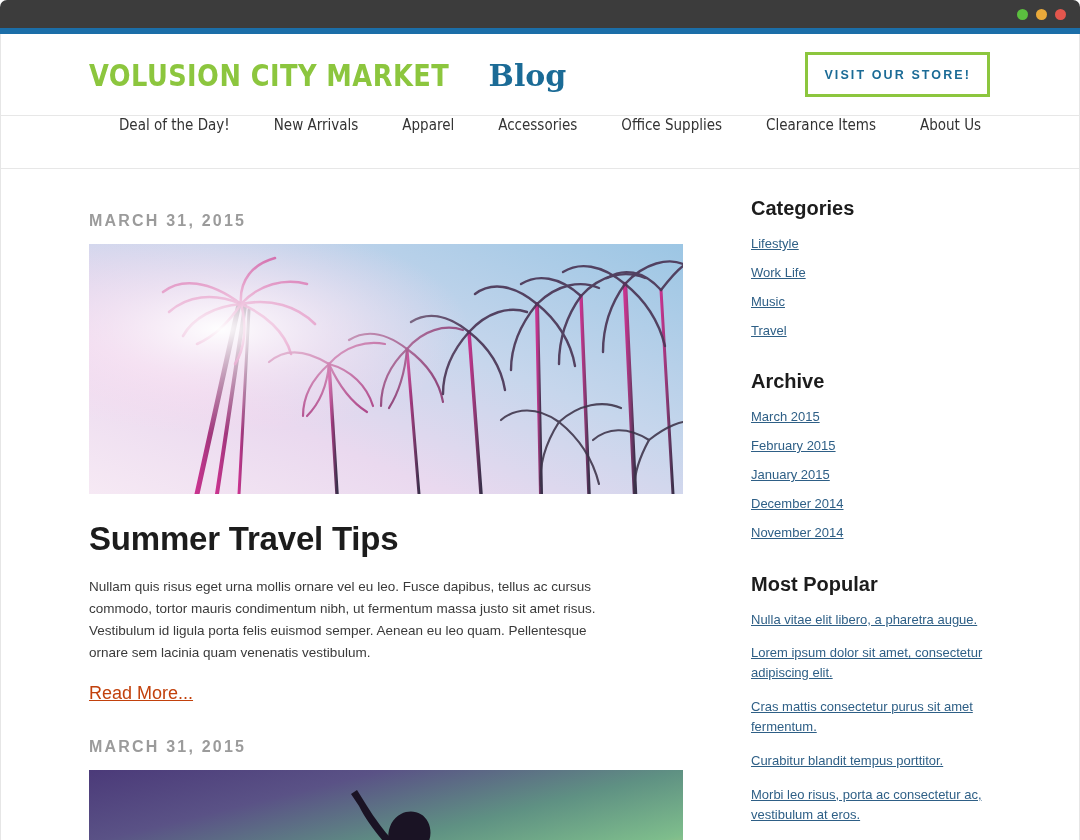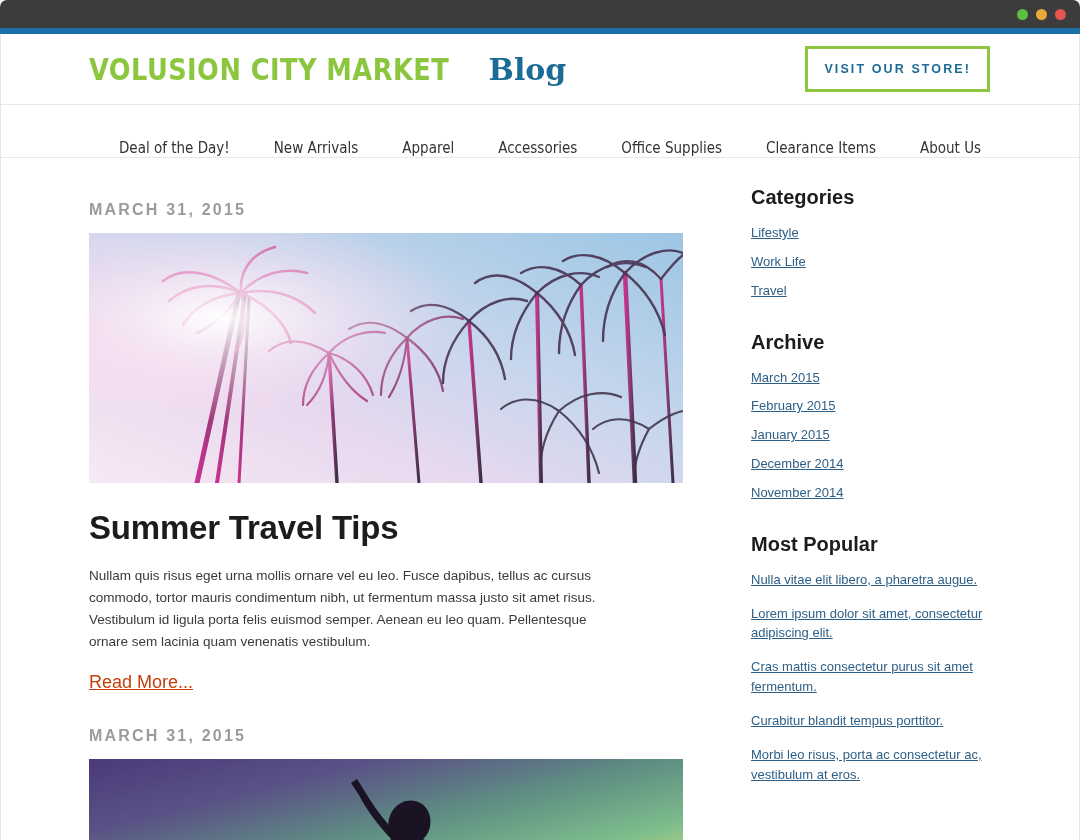--- a/index.html
+++ b/index.html
@@ -44,21 +44,21 @@
     position: relative;
     background: #ffffff;
     height: 806px;
     box-sizing: border-box;
     border-left: 1px solid #e6e6e6;
     border-right: 1px solid #e6e6e6;
   }
 
   
   .site-header {
-    height: 71px;
+    height: 82px;
     border-bottom: 1px solid #e7e7e7;
     display: flex;
     align-items: center;
     justify-content: space-between;
     padding: 0 89px 0 88px;
     box-sizing: border-box;
   }
   .logo {
     display: flex;
     align-items: baseline;
@@ -92,21 +92,21 @@
     line-height: 1;
     white-space: nowrap;
     cursor: pointer;
   }
 
   
   .site-nav {
     height: 52px;
     border-bottom: 1px solid #e7e7e7;
     display: flex;
-    align-items: flex-end;
+    align-items: flex-start;
     justify-content: center;
     gap: 0;
     padding-left: 20px;
   }
   .nav-item {
     font-family: "Liberation Sans Narrow", "DejaVu Sans Condensed", "Liberation Sans", sans-serif;
     font-size: 15px;
     color: #333333;
     text-decoration: none;
     padding: 0 22px;
@@ -390,20 +390,21 @@
 
       </div>
 
       <div class="sidebar">
 
         <div class="widget">
           <div class="widget-title">Categories</div>
           <ul class="widget-list">
             <li><a class="widget-link">Lifestyle</a></li>
             <li><a class="widget-link">Work Life</a></li>
+            <li><a class="widget-link">Music</a></li>
             <li><a class="widget-link">Travel</a></li>
           </ul>
         </div>
 
         <div class="widget">
           <div class="widget-title">Archive</div>
           <ul class="widget-list">
             <li><a class="widget-link">March 2015</a></li>
             <li><a class="widget-link">February 2015</a></li>
             <li><a class="widget-link">January 2015</a></li>

